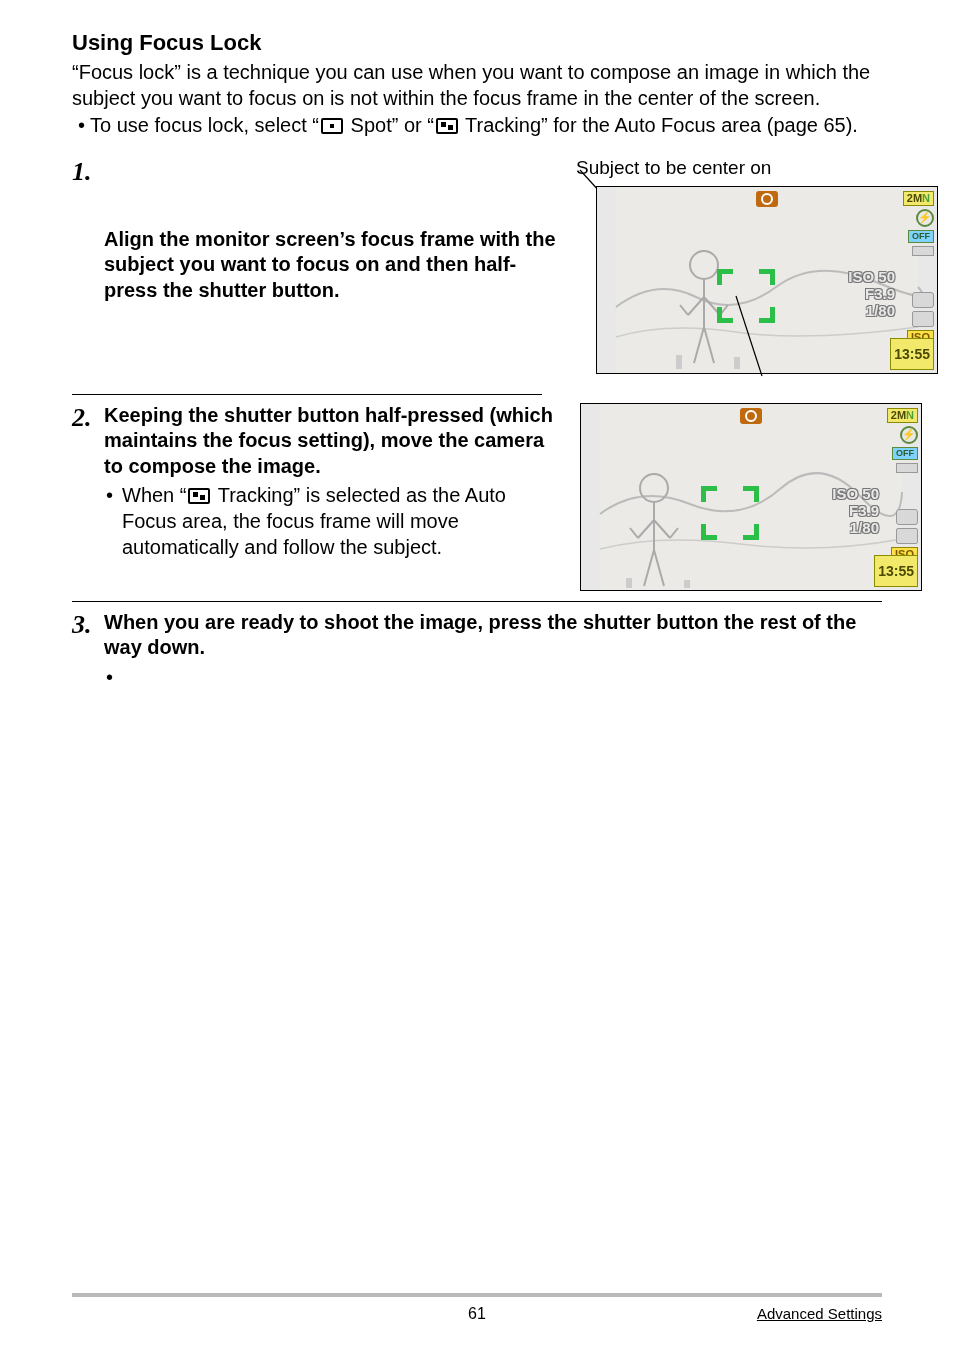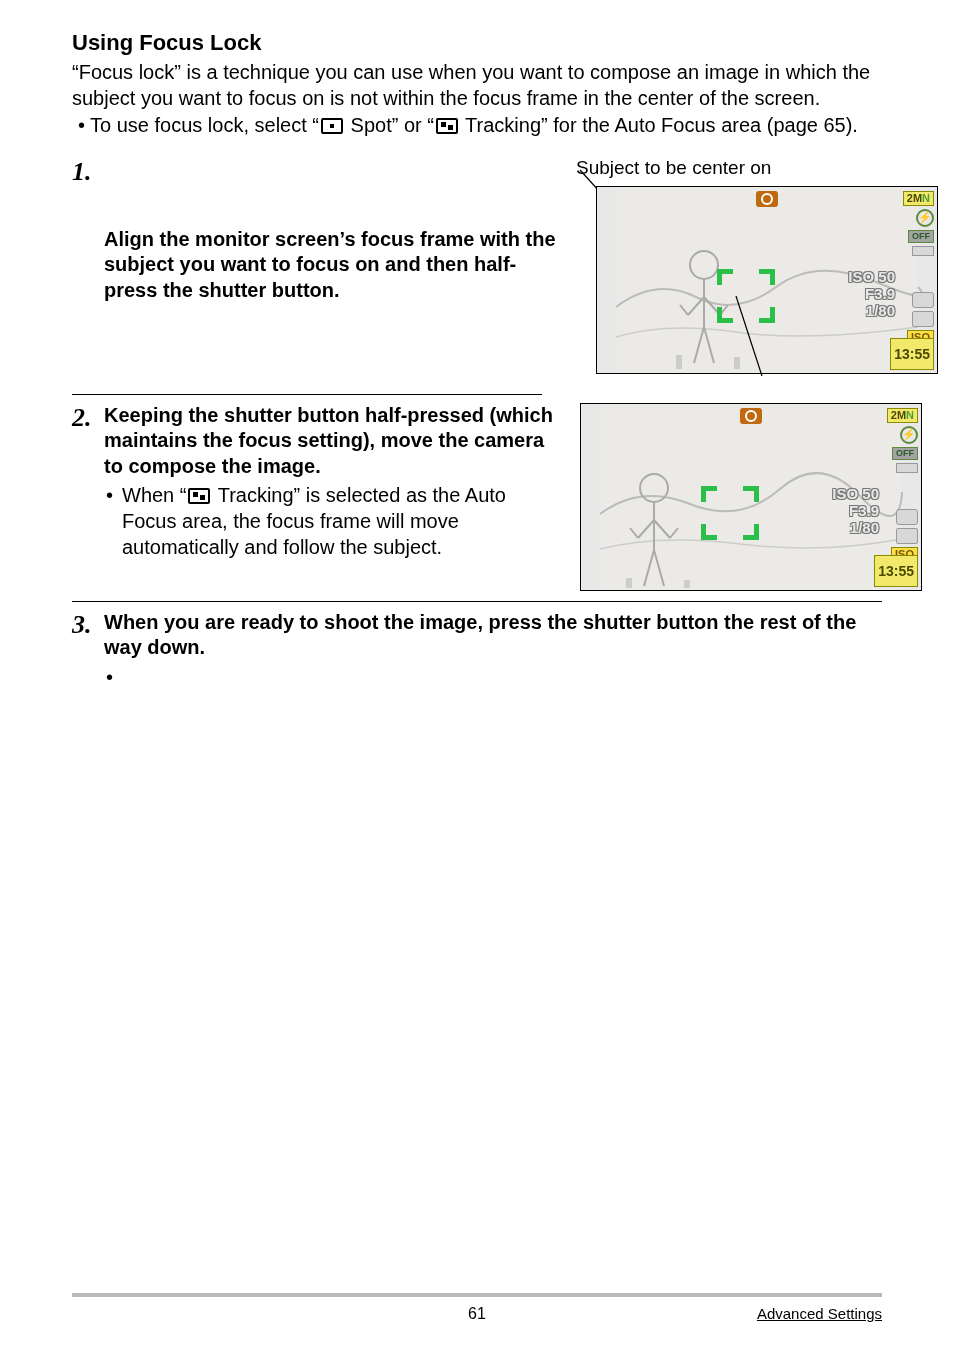--- a/index.html
+++ b/index.html
@@ -194,21 +194,21 @@
   .badge {
     font-family: Arial, sans-serif;
     font-weight: bold;
     font-size: 11px;
     background: #f2e96b;
     color: #4a4a00;
     padding: 1px 3px;
     border: 1px solid #8a8a00;
     line-height: 1;
   }
-  .badge.blue { background:#a3a3a3; color:#2b5a2b; border-color:#5a8a3a; }
+  .badge.blue { background:#7dd3fc; color:#2b5a2b; border-color:#5a8a3a; }
   .badge.gray { background:#d8d8d8; color:#666; border-color:#999; }
   .badge.iso-side { background:#fde047; color:#7a5a00; }
   .center-info {
     position: absolute;
     right: 42px;
     top: 82px;
     display: flex;
     flex-direction: column;
     align-items: flex-end;
     gap: 2px;

